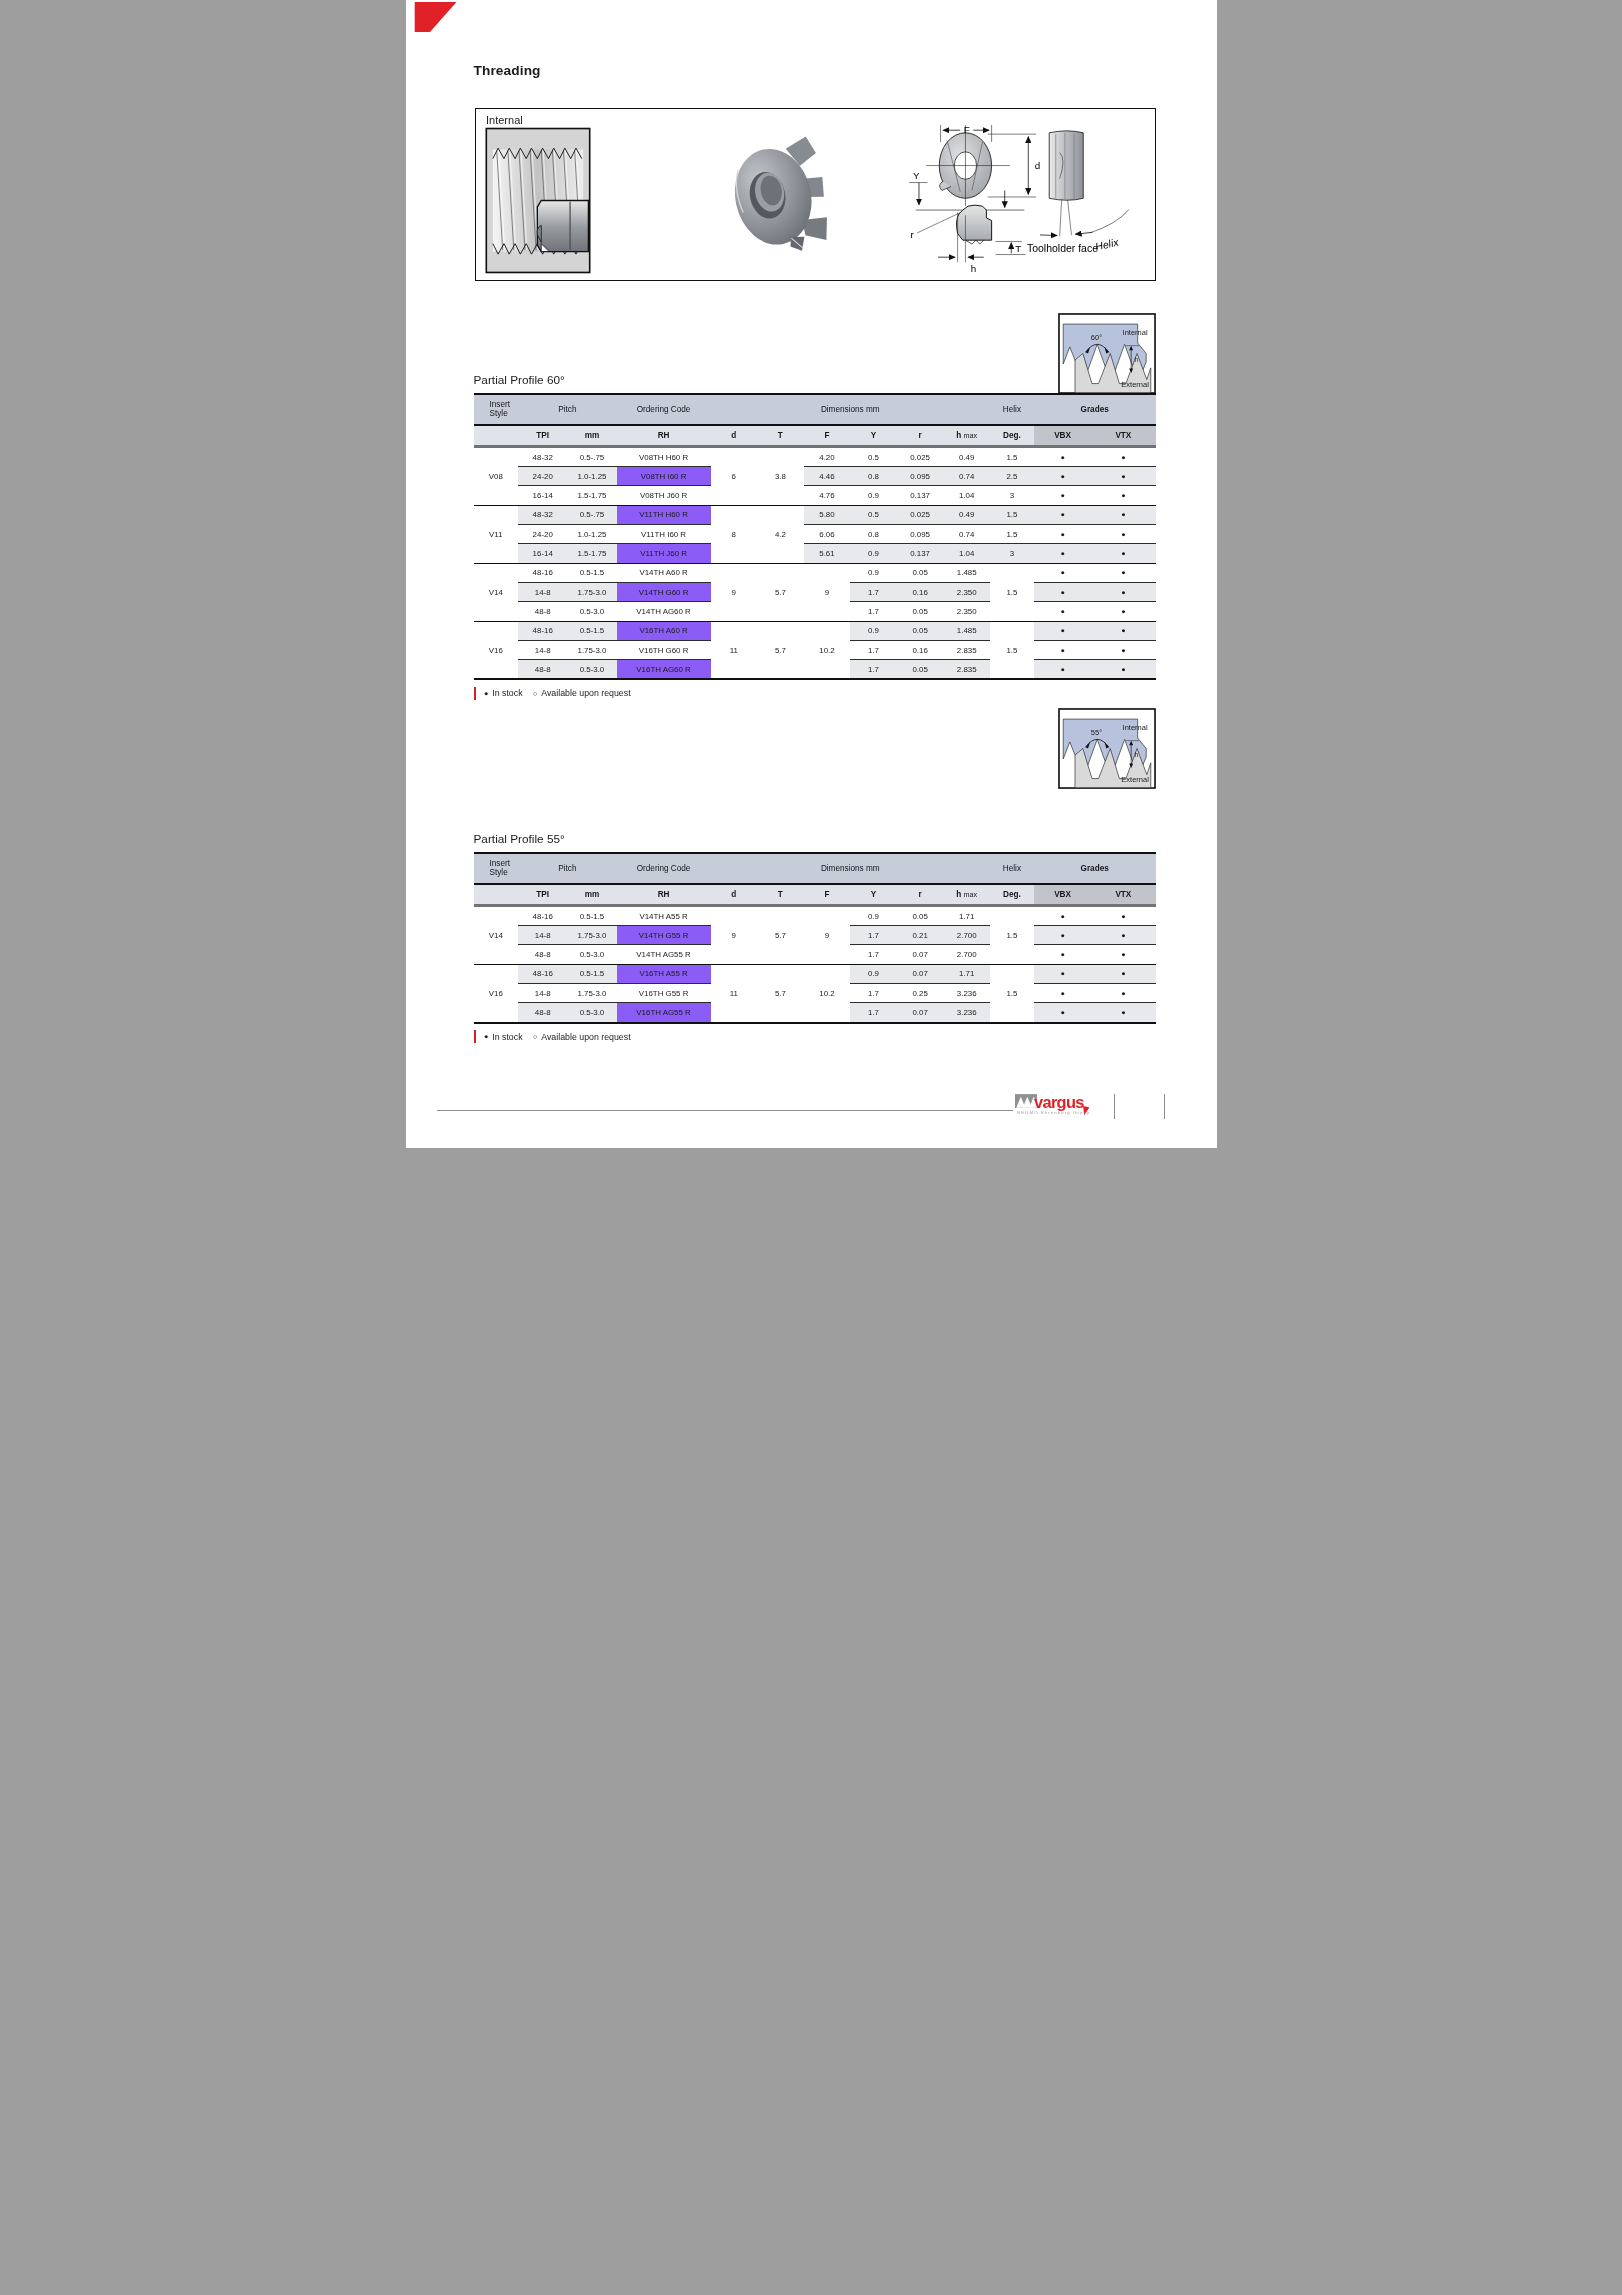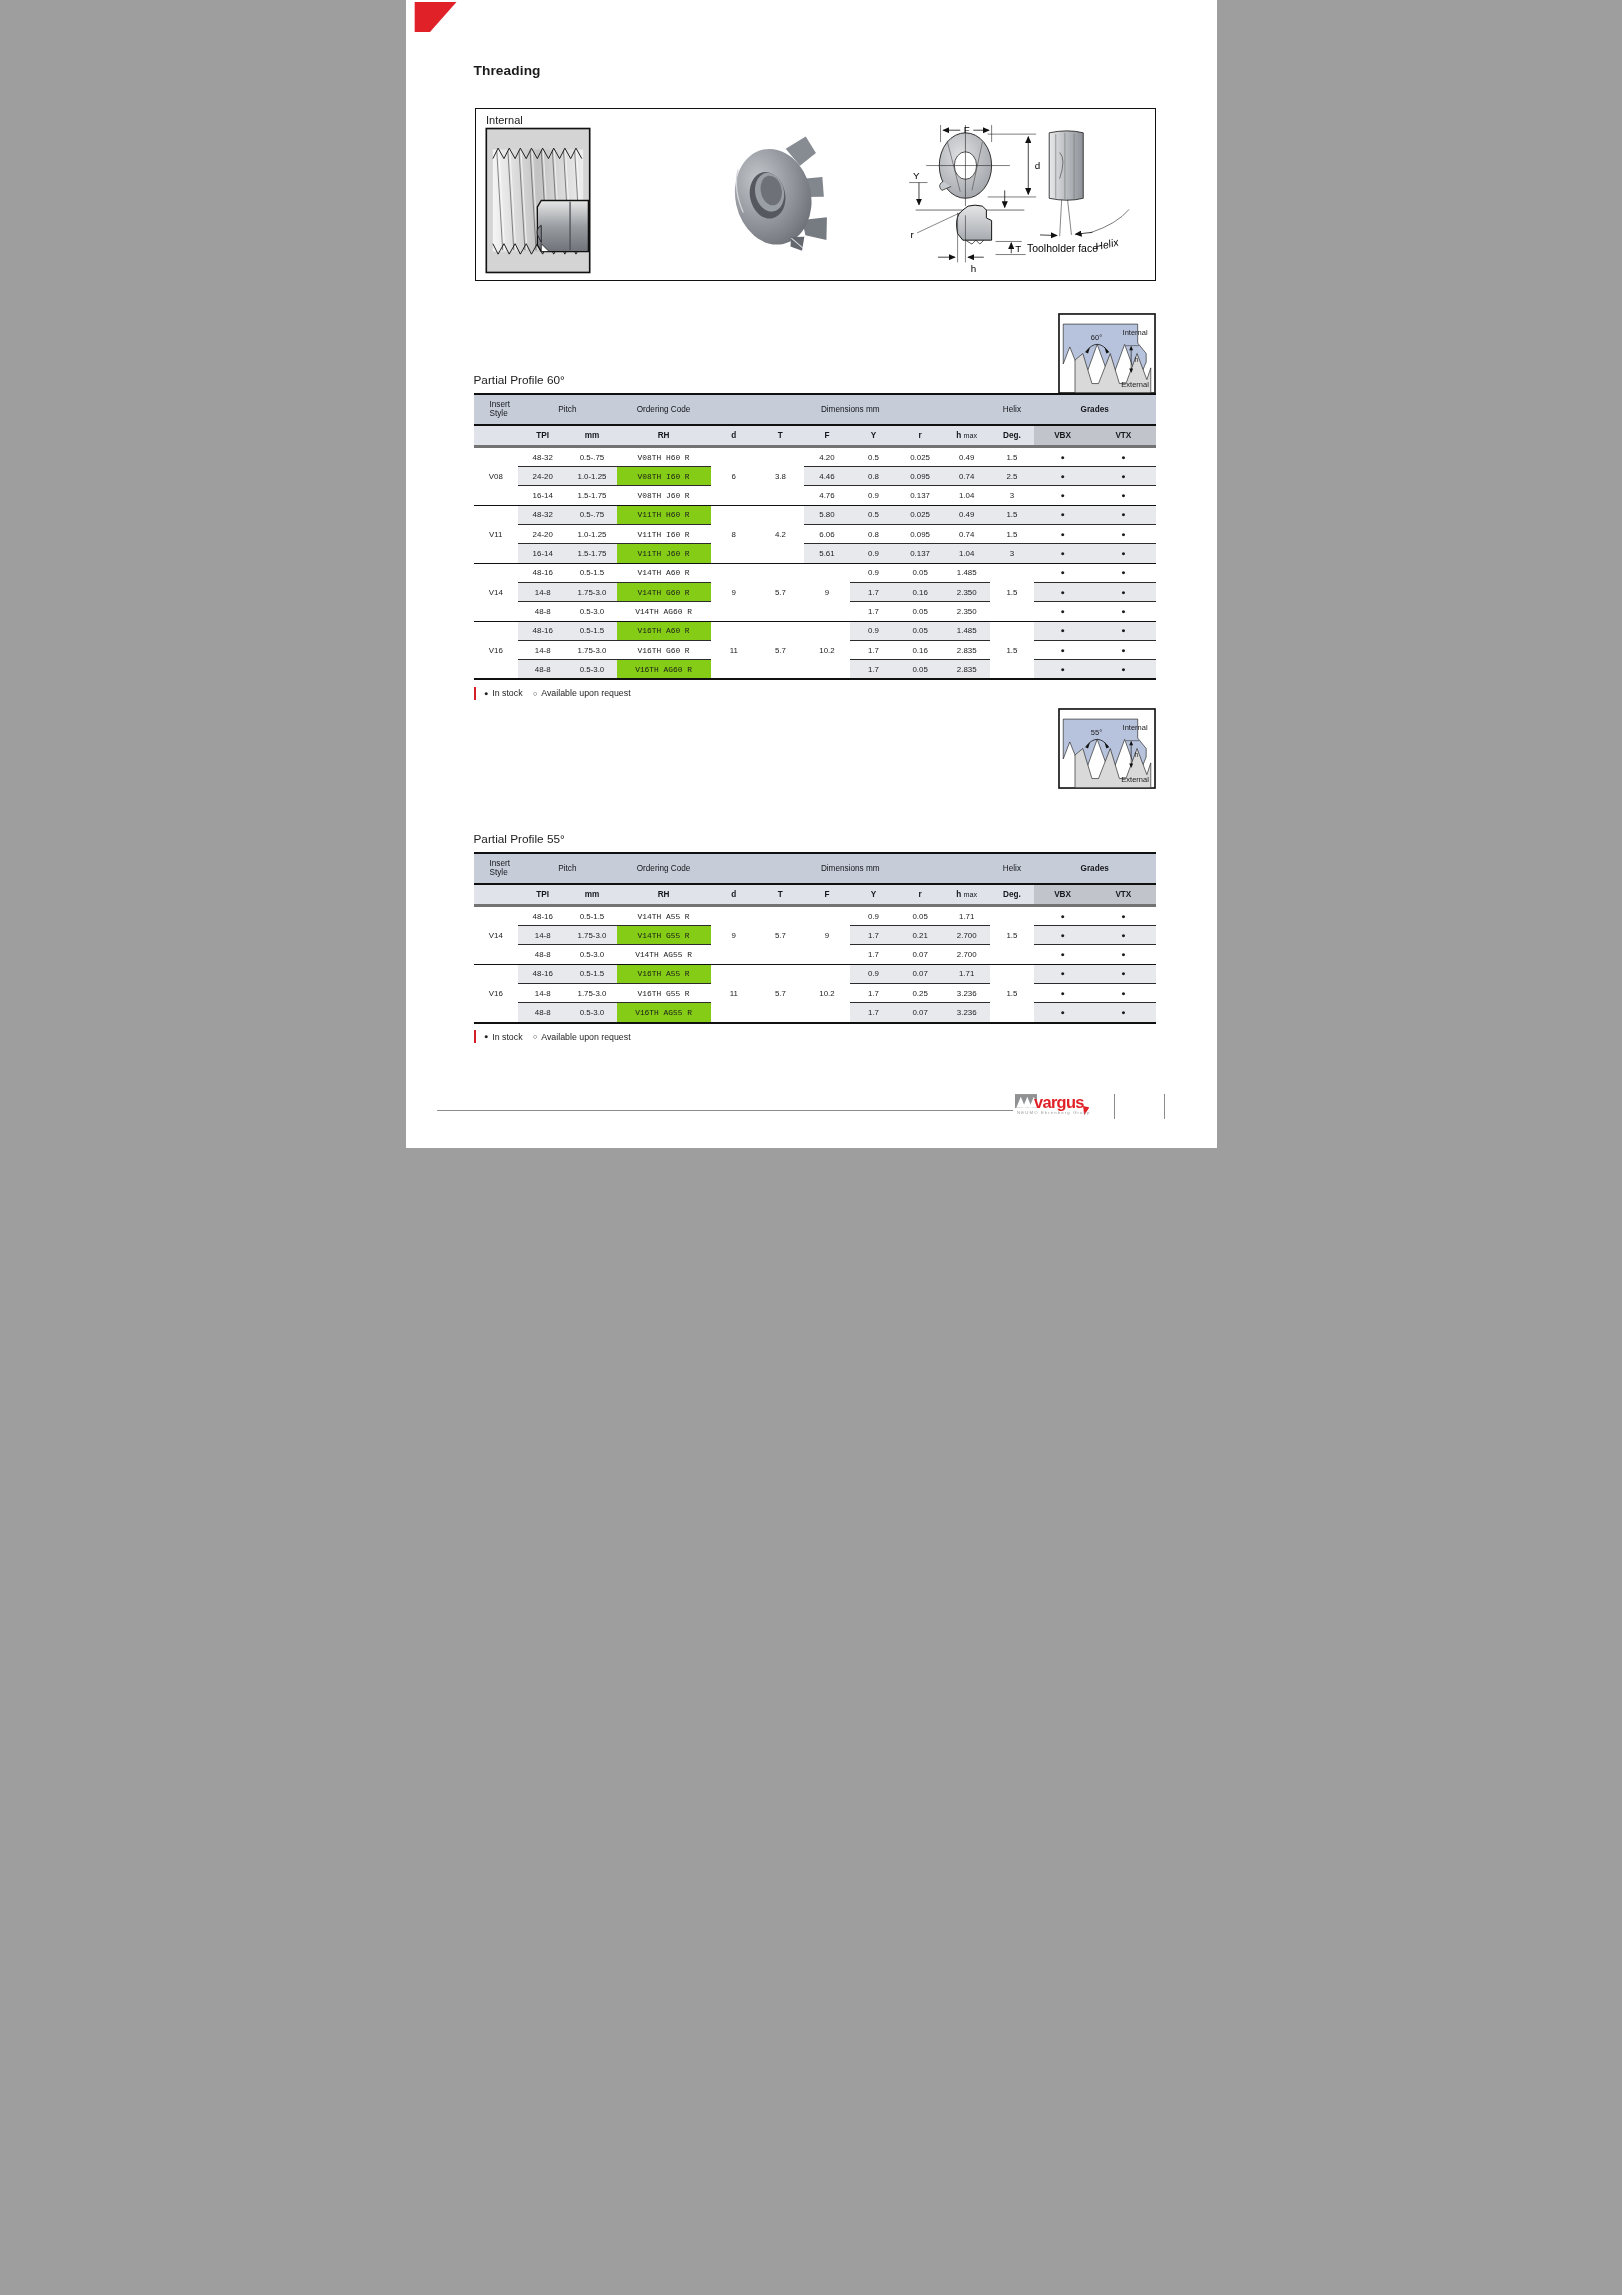--- a/index.html
+++ b/index.html
@@ -35,23 +35,23 @@
   tr.r1 th{height:29px;background:#c6ccd8;font-weight:400;font-size:8.2px;border-bottom:2px solid #101010;color:#15161a;}
   tr.r1 th.gh-style{text-align:left;padding-left:16px;}
   tr.r1 th.gh-b{font-weight:700;}
   tr.r2 th{height:19px;background:#e0e3ea;font-weight:700;font-size:8.2px;border-bottom:3px solid #737373;color:#15161a;}
   tr.r2 th.gr{background:#c1c5cb;}
   tr.r2 th b{font-weight:700;}
   tr.r2 th span.lt{font-weight:400;font-size:7.2px;}
   table.vtab td{height:18.3px;background:#fff;border-top:0.7px solid #2c2c2c;}
   table.vtab tbody tr:first-child td{border-top:none;}
   table.vtab tbody tr.grp td{border-top:1.3px solid #101010;}
-  td.c-code{background:#c9d1de;font-family:Liberation Mono, monospace;}
+  td.c-code{background:#c9d1de;}
   tr.alt td.c-stripe{background:#e7e9ed;}
-  tr.alt td.c-code{background:#84cc16;}
+  tr.alt td.c-code{background:#8b5cf6;}
   td.c-t{background:#e2e4e8;}
   td.dot{font-size:7.2px;}
 
   .legend{display:flex;align-items:center;margin-top:6.5px;font-size:8.8px;color:#222;}
   .legend-bar{display:inline-block;width:2.6px;height:13px;background:#d51f26;margin-right:7.9px;}
   .legend .sym{font-size:7.2px;margin-right:3.9px;}
   .legend .sym2{font-size:7.2px;margin:0 3.9px 0 10.5px;}
 
   
   #footer-line{left:31px;top:1110px;width:576px;height:1.3px;background:#8c8c8c;}

